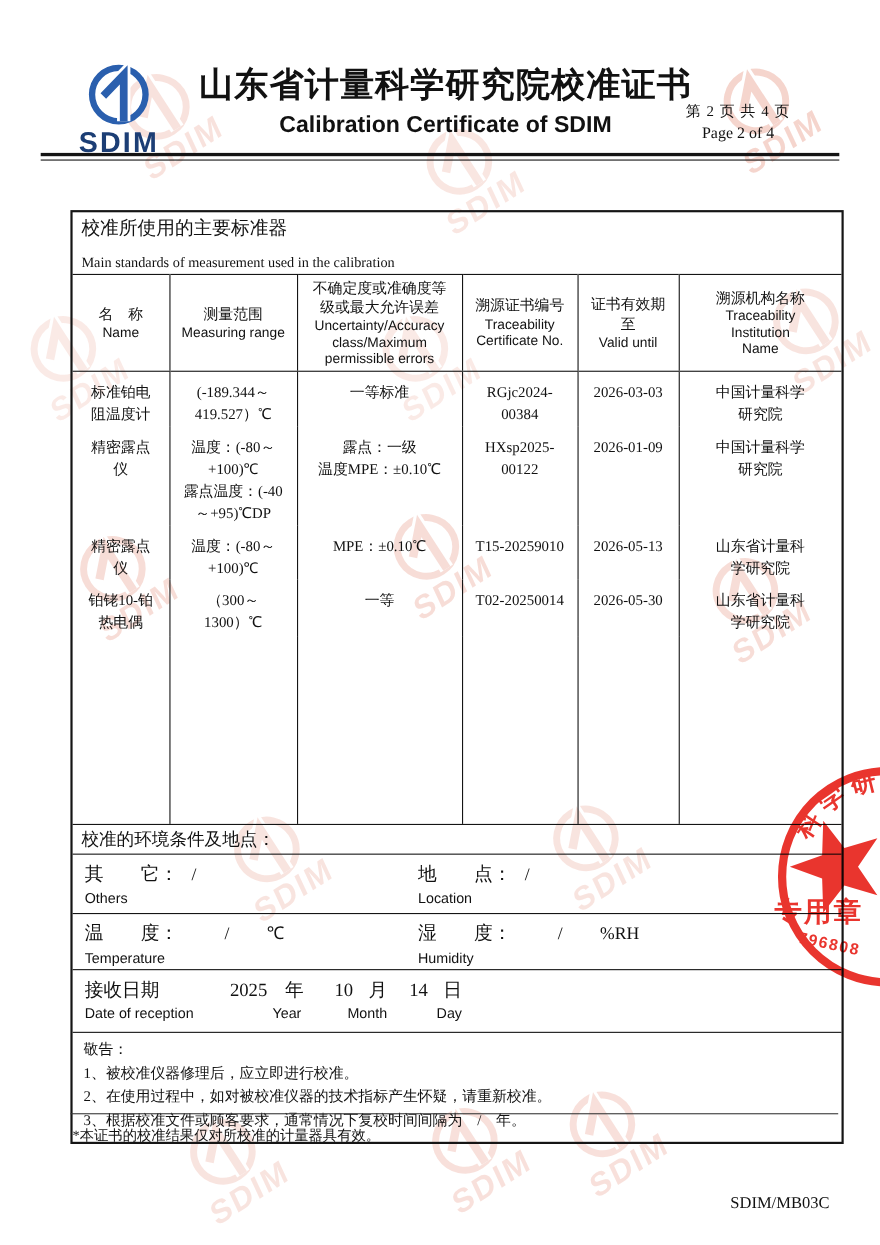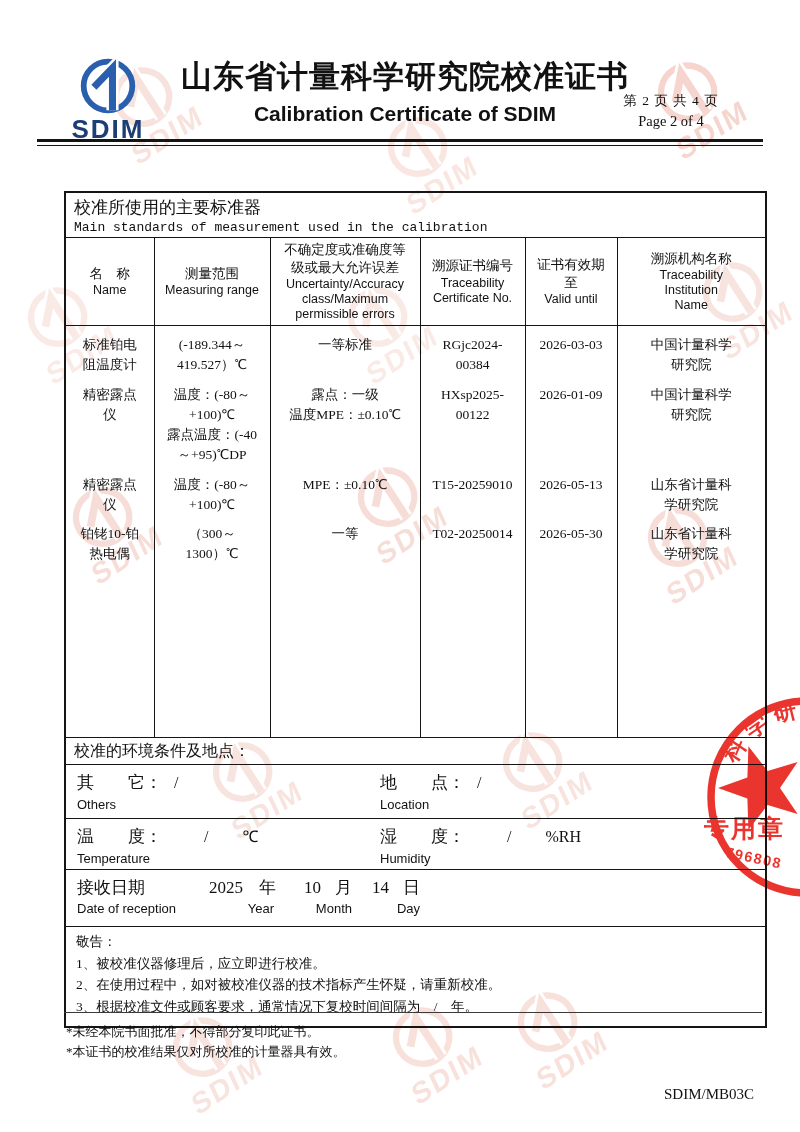--- a/index.html
+++ b/index.html
@@ -30,21 +30,21 @@
       border-top:3px solid #151515;border-bottom:1.5px solid #151515;z-index:2;}
   .certno{position:absolute;left:518px;top:149px;z-index:2;}
   .certno .c-cn{font-size:16.5px;}
   .certno .c-val{font-size:18.5px;margin-left:8px;}
   .certno .c-en{font-family:"Liberation Sans",sans-serif;font-size:13px;margin-top:2px;}
   
   .main-box{position:absolute;left:64px;top:191px;width:703px;z-index:1;
       border:2px solid #151515;box-sizing:border-box;background:transparent;}
   .sec-title{padding:3px 8px 2px 8px;}
   .sec-title .t-cn{font-size:17px;}
-  .sec-title .t-en{font-family:Liberation Mono, monospace;font-size:13px;margin-top:1px;}
+  .sec-title .t-en{font-family:Liberation Serif, serif;font-size:13px;margin-top:12px;}
   table.std{width:100%;border-collapse:collapse;table-layout:fixed;
       border-top:1.5px solid #151515;}
   table.std th, table.std td{border-left:1.5px solid #151515;padding:0 3px;box-sizing:border-box;}
   table.std th:first-child, table.std td:first-child{border-left:none;}
   table.std thead th{border-bottom:1.5px solid #151515;height:88px;vertical-align:middle;
       text-align:center;font-weight:normal;}
   .hcn{font-size:13.5px;line-height:1.3;white-space:pre-line;}
   .hen{font-family:"Liberation Sans",sans-serif;font-size:12.5px;line-height:1.2;
       margin-top:1px;white-space:pre-line;}
   table.std tbody td{vertical-align:top;text-align:center;padding-top:9px;
@@ -355,21 +355,20 @@
     <div class="row-sec notes">
       <div>敬告：</div>
       <div>1、被校准仪器修理后，应立即进行校准。</div>
       <div>2、在使用过程中，如对被校准仪器的技术指标产生怀疑，请重新校准。</div>
       <div>3、根据校准文件或顾客要求，通常情况下复校时间间隔为　/　年。</div>
     </div>
   </div>
 
   <div class="foot-rule"></div>
   <div class="footnotes">
-    <div>*未经本院书面批准，不得部分复印此证书。</div>
     <div>*本证书的校准结果仅对所校准的计量器具有效。</div>
   </div>
   <div class="doc-code">SDIM/MB03C</div>
 
   <svg class="seal" viewBox="0 0 230 230">
     <circle cx="115" cy="117" r="96" fill="none" stroke="#e8231c" stroke-width="7.5"></circle>
     <defs>
         <path id="sealArc" d="M42,88 A80,80 0 0 1 176,62" fill="none"></path>
       </defs>
     <text font-family="Liberation Serif, serif" font-size="23" font-weight="bold" fill="#e8231c" letter-spacing="6.5">

